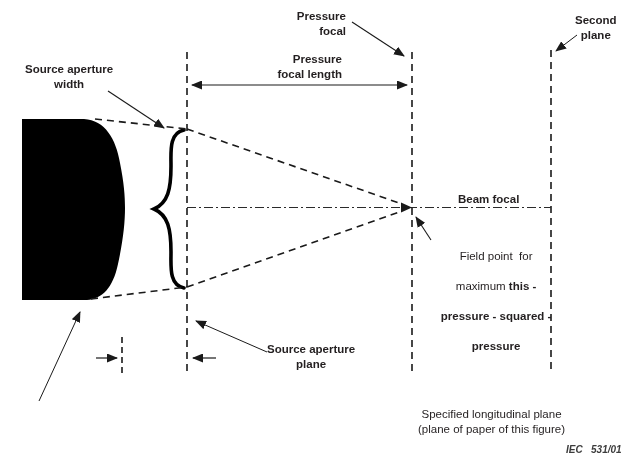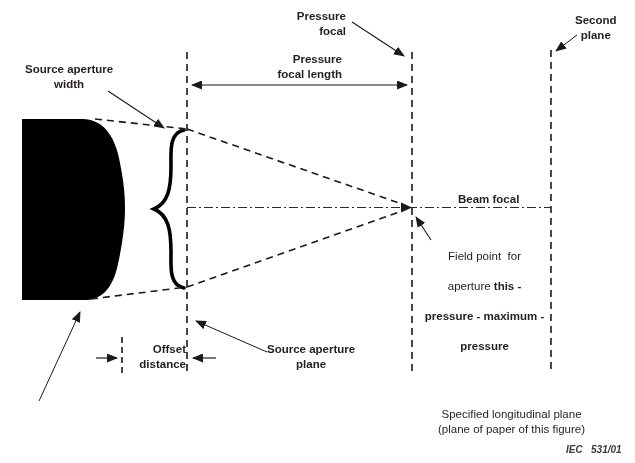--- a/index.html
+++ b/index.html
@@ -84,32 +84,30 @@
 focal</div>
 
   <div class="label center" style="left:258px;top:52px;width:84px;">Pressure
 focal length</div>
 
   <div class="label" style="left:575px;top:13px;">Second
 plane</div>
 
   <div class="label" style="left:458px;top:192px;">Beam focal</div>
 
-  <div class="label normal" style="left:412px;top:234px;">
+  <div class="label normal" style="left:428px;top:234px;">
     <span>Field point  for</span><br>
-    <span>aperture </span><span class="b">this -</span><br>
-    <span class="b">pressure - maximum -</span><br>
+    <span>maximum </span><span class="b">this -</span><br>
+    <span class="b">pressure - squared -</span><br>
     <span class="b">pressure</span>
   </div>
 
-  <div class="label center" style="left:122px;top:342px;width:64px;">Offset
-distance</div>
 
   <div class="label" style="left:267px;top:342px;">Source aperture
 plane</div>
 
 
-  <div class="label normal" style="left:418px;top:407px;margin-left:20px;">Specified longitudinal plane
+  <div class="label normal" style="left:418px;top:407px;">Specified longitudinal plane
 (plane of paper of this figure)</div>
 
   <div class="iec" style="left:566px;top:444px;">IEC   531/01</div>
 
 </div>
 
 </body></html>

